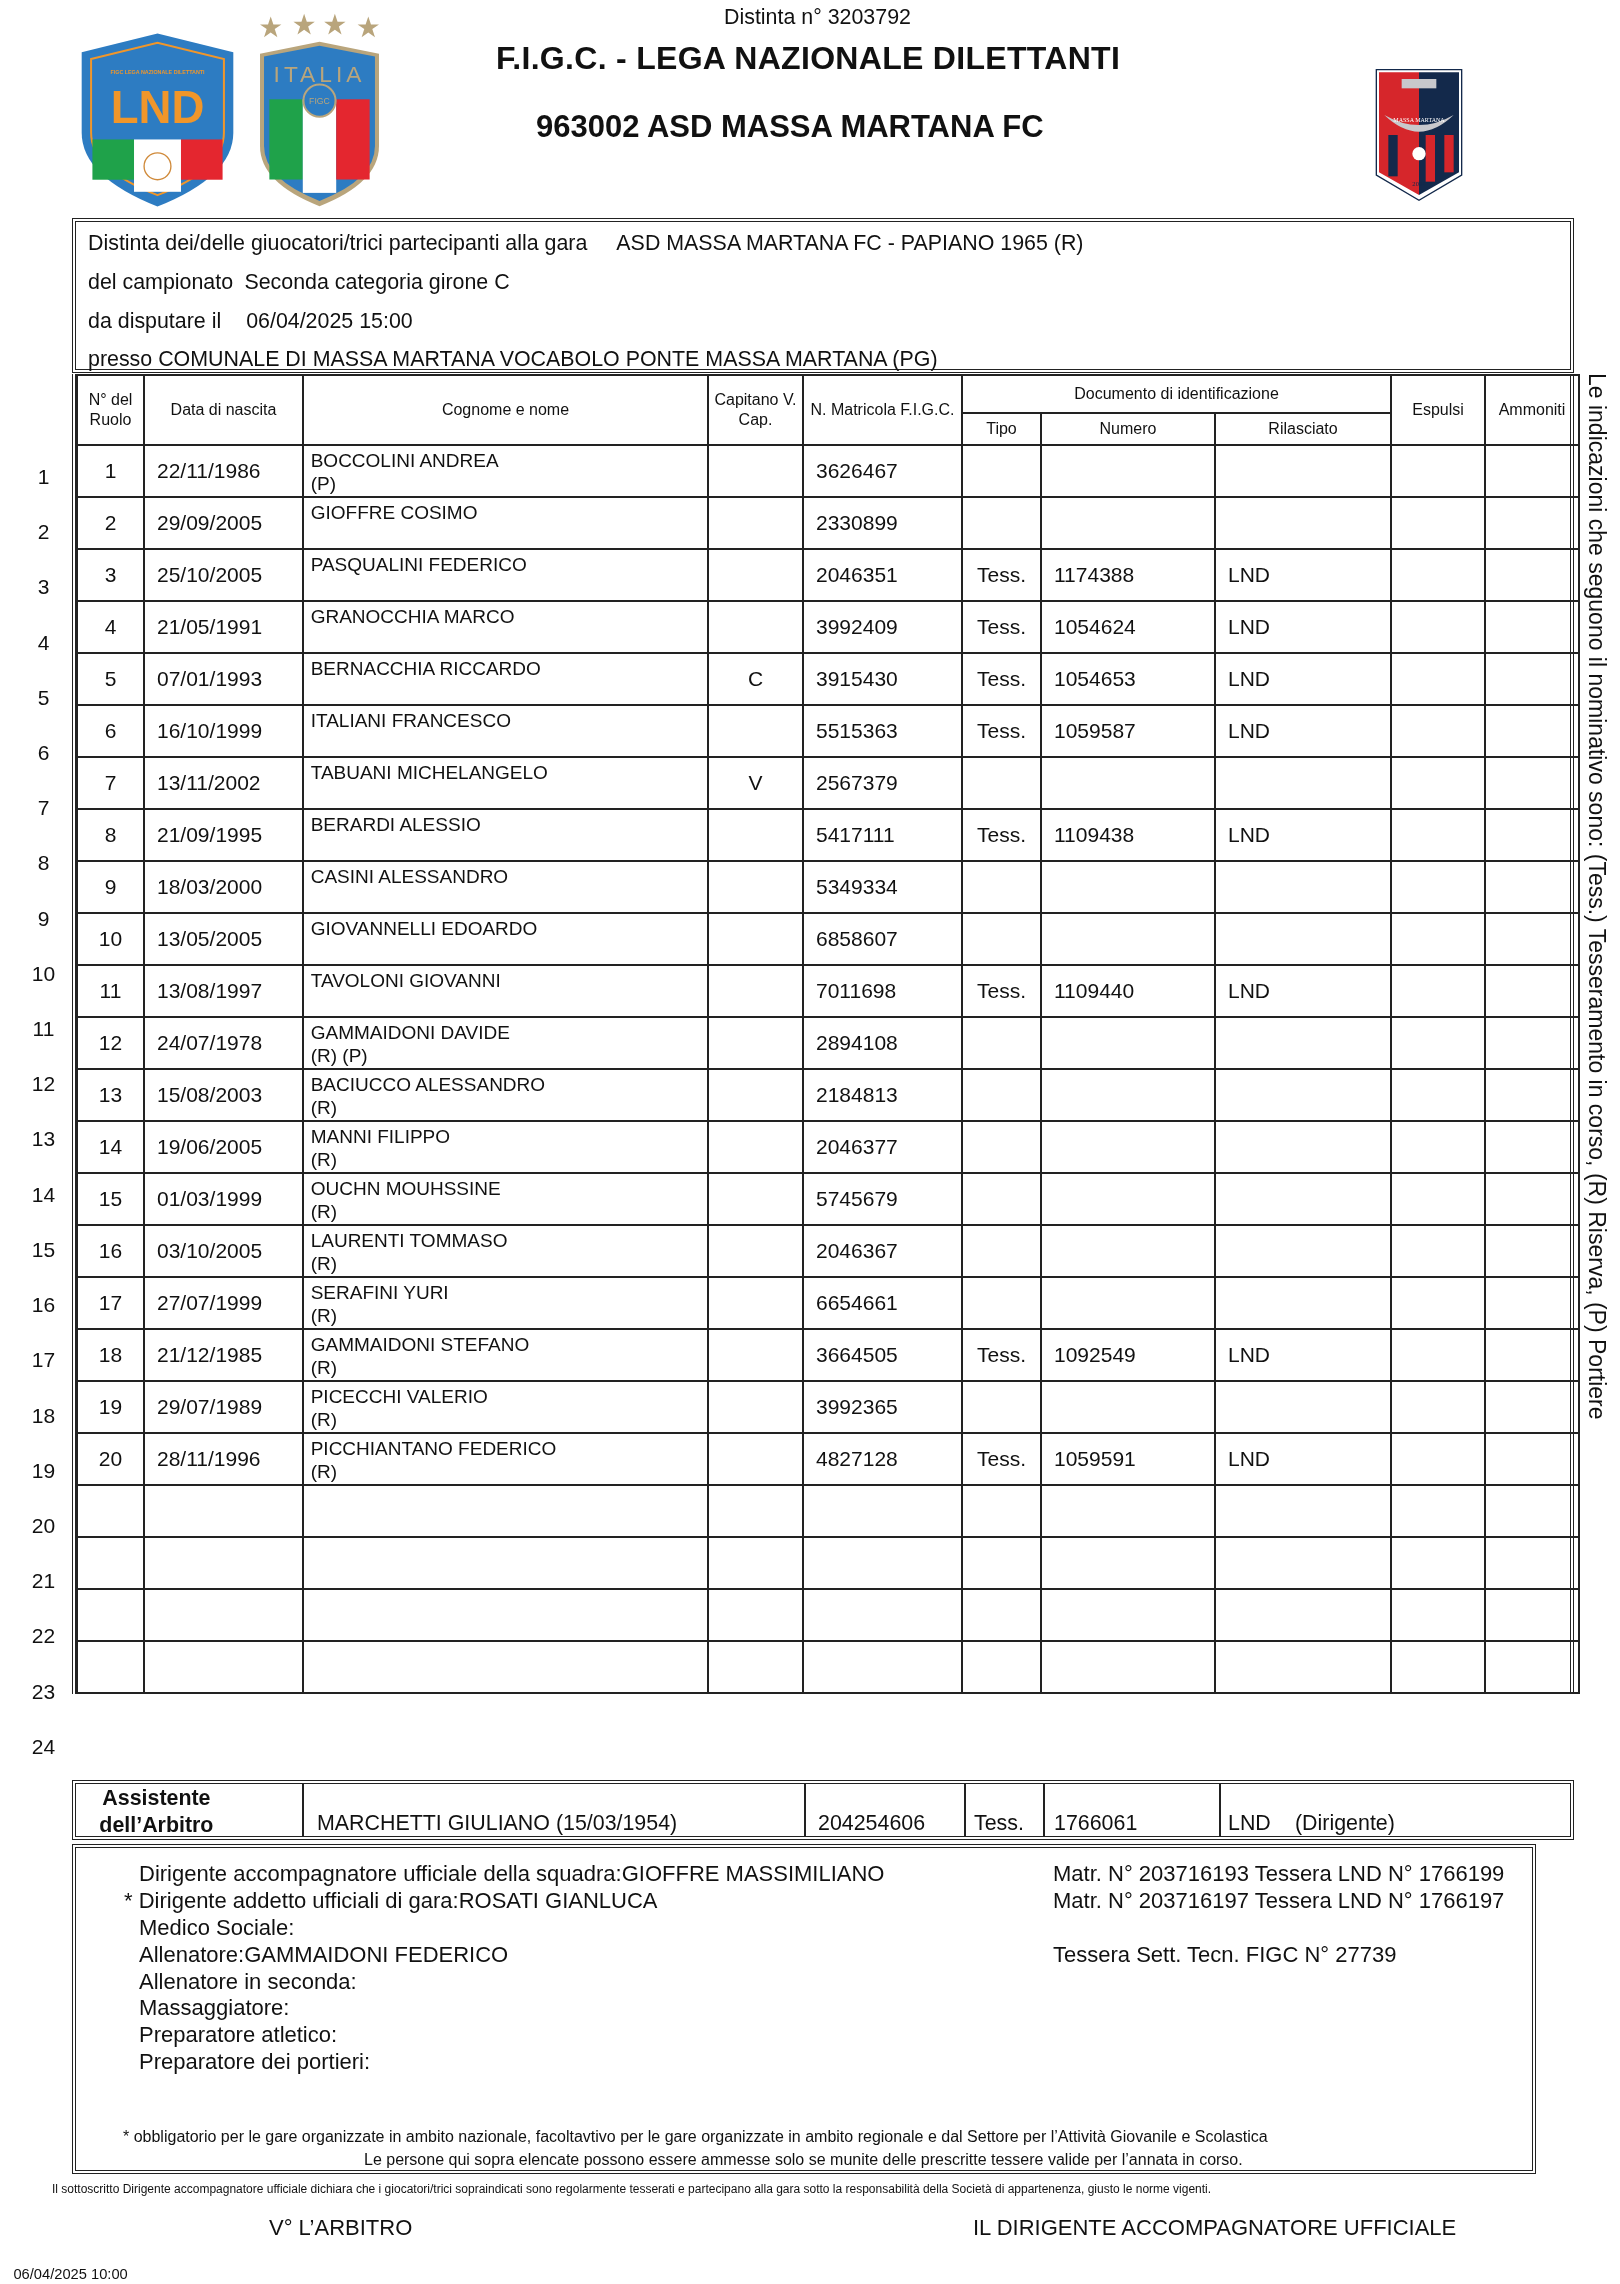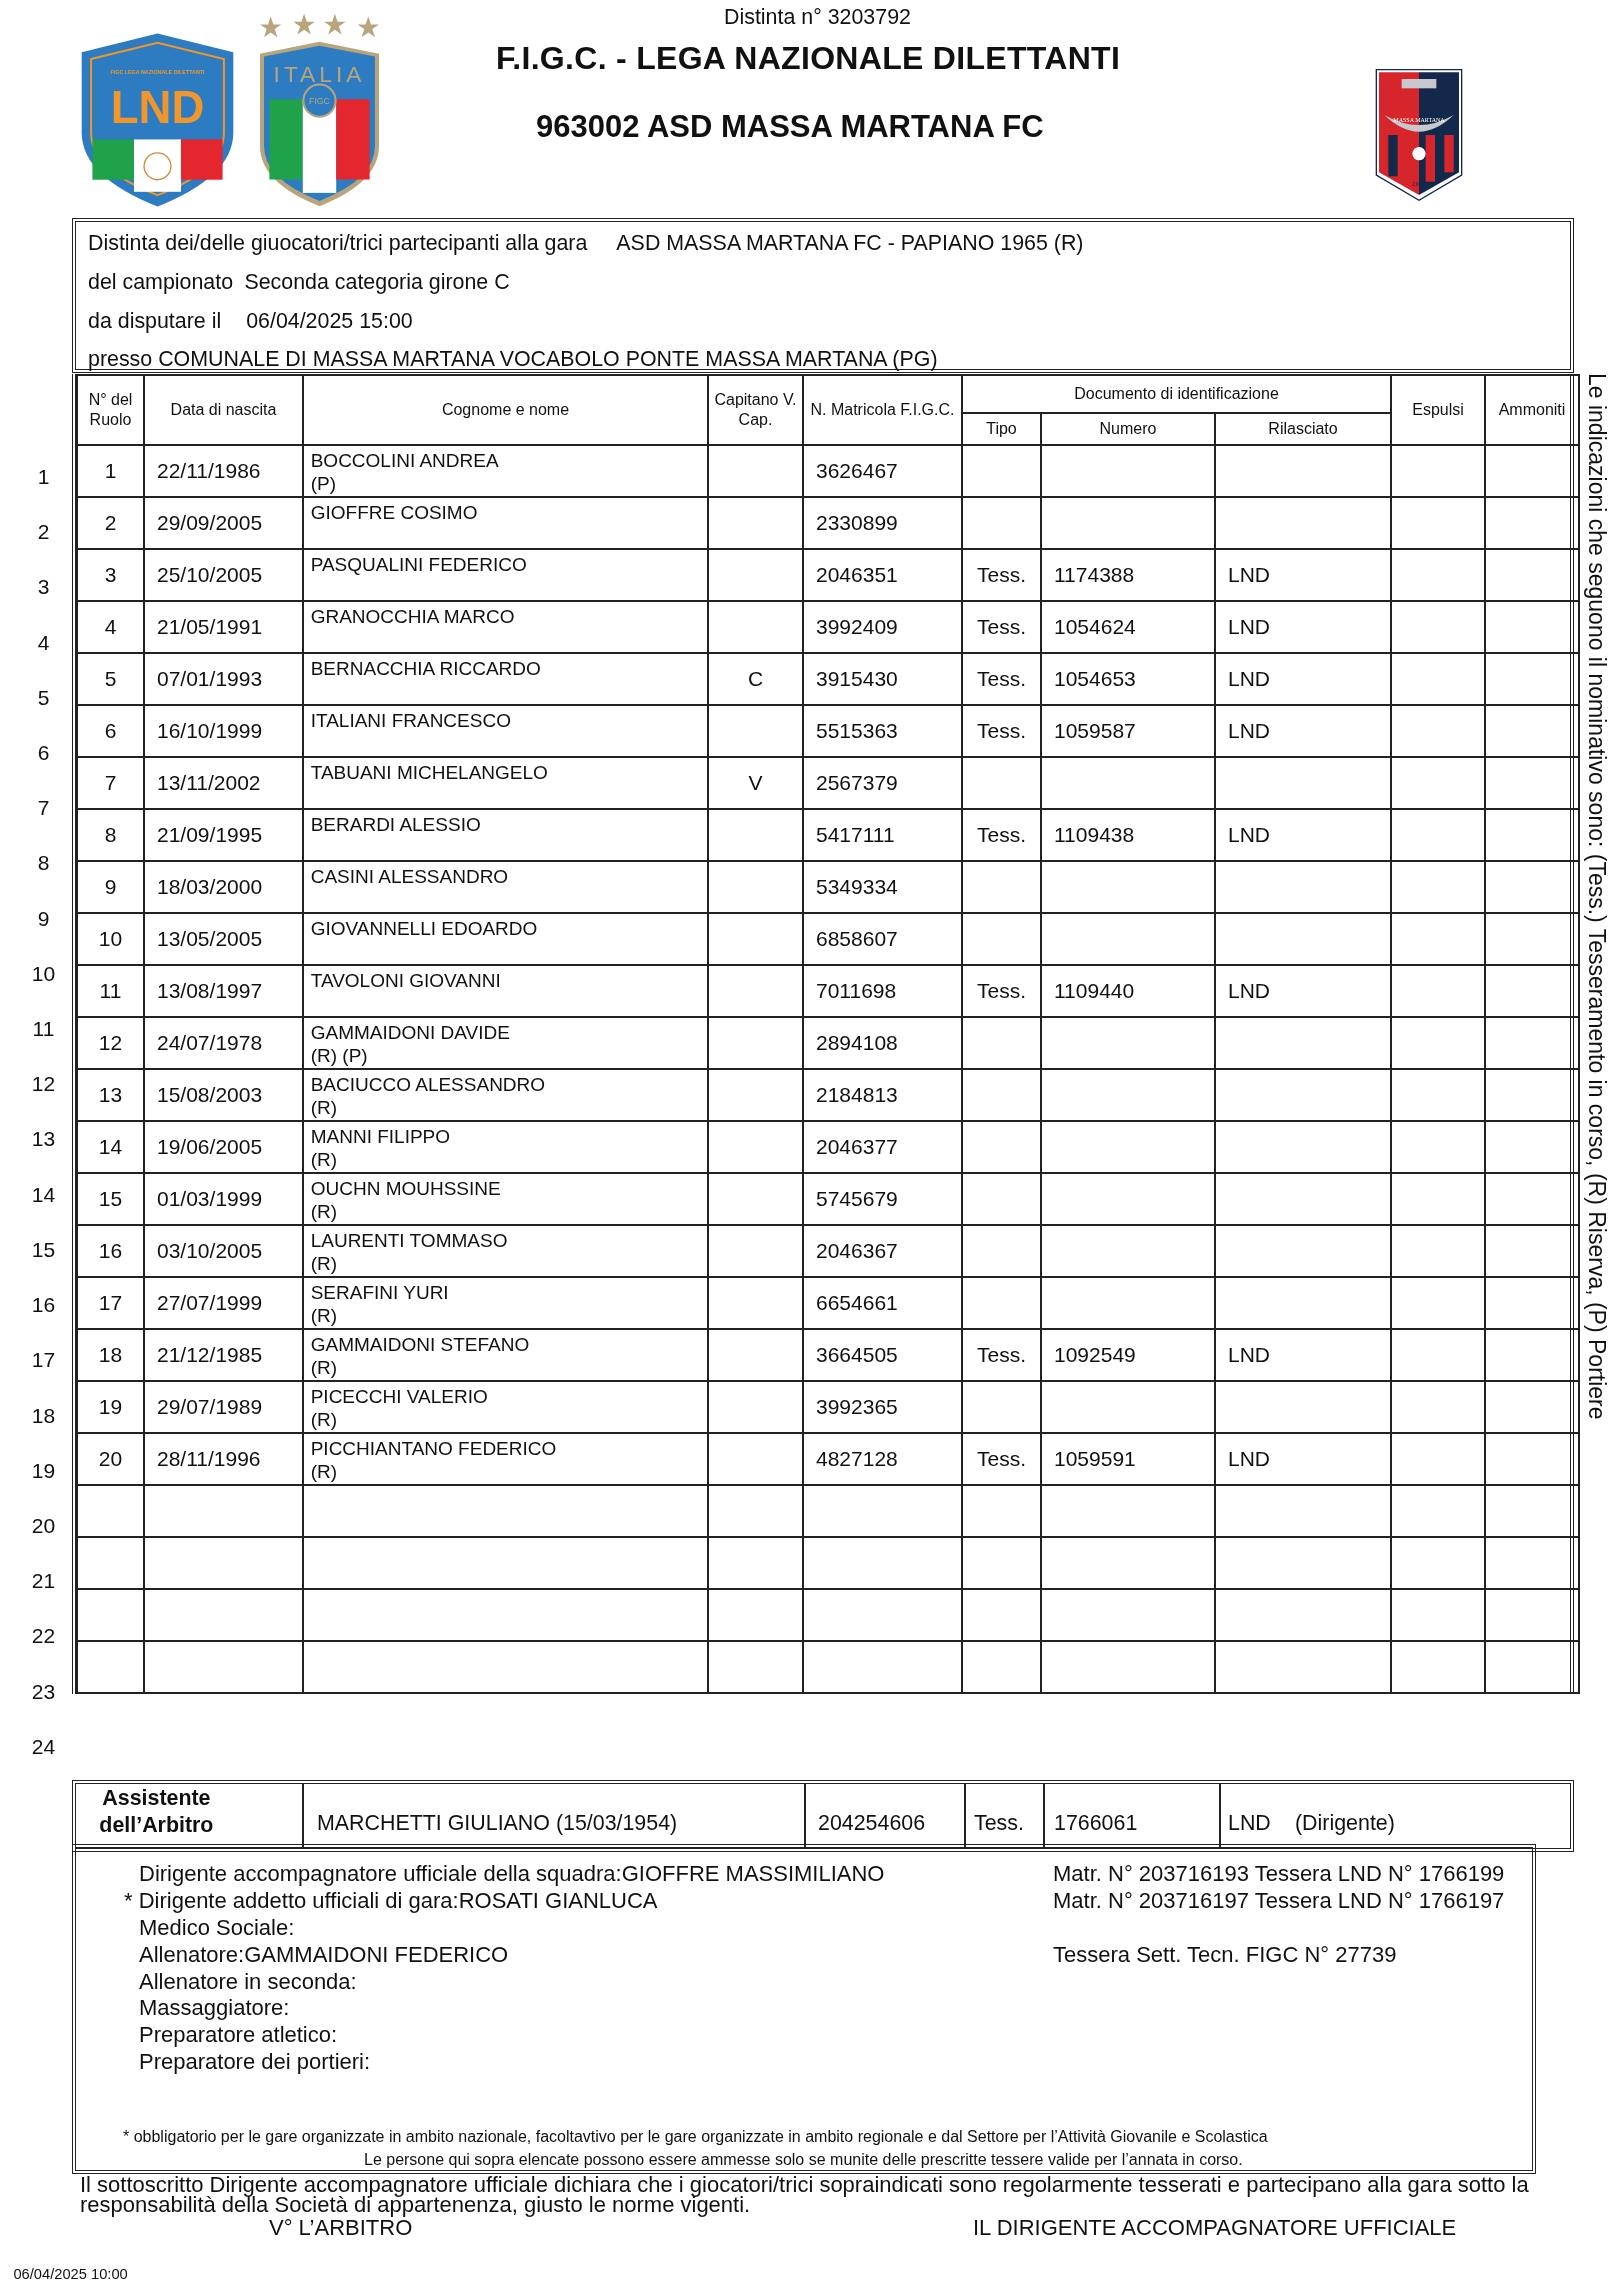--- a/index.html
+++ b/index.html
@@ -23,34 +23,34 @@
   table.grid th { font-size:16px; text-align:center; line-height:20px; }
   table.grid tr.data td { height:50px; font-size:21px; }
   table.grid tr.data td.c { text-align:center; }
   table.grid tr.data td.l { padding-left:12px; }
   .namecell { position:relative; }
   .namecell .nm { position:absolute; left:6.7px; top:4px; font-size:19px; }
   .namecell .tag { position:absolute; left:6.7px; top:27px; font-size:19px; }
   .rowext { position:absolute; left:27px; font-size:21px; width:40px; text-align:center; }
 
   
-  .asst-box { position:absolute; left:72px; top:1780px; width:1502px; height:72px; border:4px double #222; box-sizing:border-box; }
+  .asst-box { position:absolute; left:72px; top:1780px; width:1502px; height:60px; border:4px double #222; box-sizing:border-box; }
   .asst-box .lbl { position:absolute; left:13.4px; top:1.3px; width:134px; text-align:center; font-size:21.4px; font-weight:bold; line-height:27px; }
   .asst-box .div { position:absolute; top:0; bottom:0; border-left:2.7px solid #222; }
   .asst-box .v { position:absolute; top:27px; font-size:21.4px; white-space:nowrap; }
 
   
   .staff-box { position:absolute; left:72px; top:1844px; width:1464px; height:330px; border:4px double #222; box-sizing:border-box; }
   .staff-line { position:absolute; left:60px; font-size:22px; white-space:nowrap; }
   .staff-right { position:absolute; left:977px; font-size:22px; white-space:nowrap; }
   .note-line { position:absolute; left:54px; top:252px; font-size:21.4px; white-space:nowrap; }
   .fine1 { position:absolute; left:47px; top:280px; font-size:16px; white-space:nowrap; }
   .fine2 { position:absolute; left:288px; top:303px; font-size:16px; white-space:nowrap; }
 
-  .declaration { position:absolute; left:80px; top:2175px; width:1507px; font-size:22px; line-height:20px; }
+  .declaration { position:absolute; left:52px; top:2175px; width:1507px; font-size:12px; line-height:29px; }
   .sig-ref { position:absolute; left:269px; top:2215px; font-size:22px; }
   .sig-dir { position:absolute; left:973px; top:2215px; font-size:22px; }
   .printdate { position:absolute; left:13.4px; top:2266px; font-size:14.7px; }
 
   .vertical-note { position:absolute; left:1583px; top:373px; width:27px; height:1072px; }
   .vertical-note span { position:absolute; left:0; top:0; transform-origin:0 0; transform:translate(27px,0) rotate(90deg); font-size:23px; white-space:nowrap; }
 </style>
 </head>
 <body>
 

